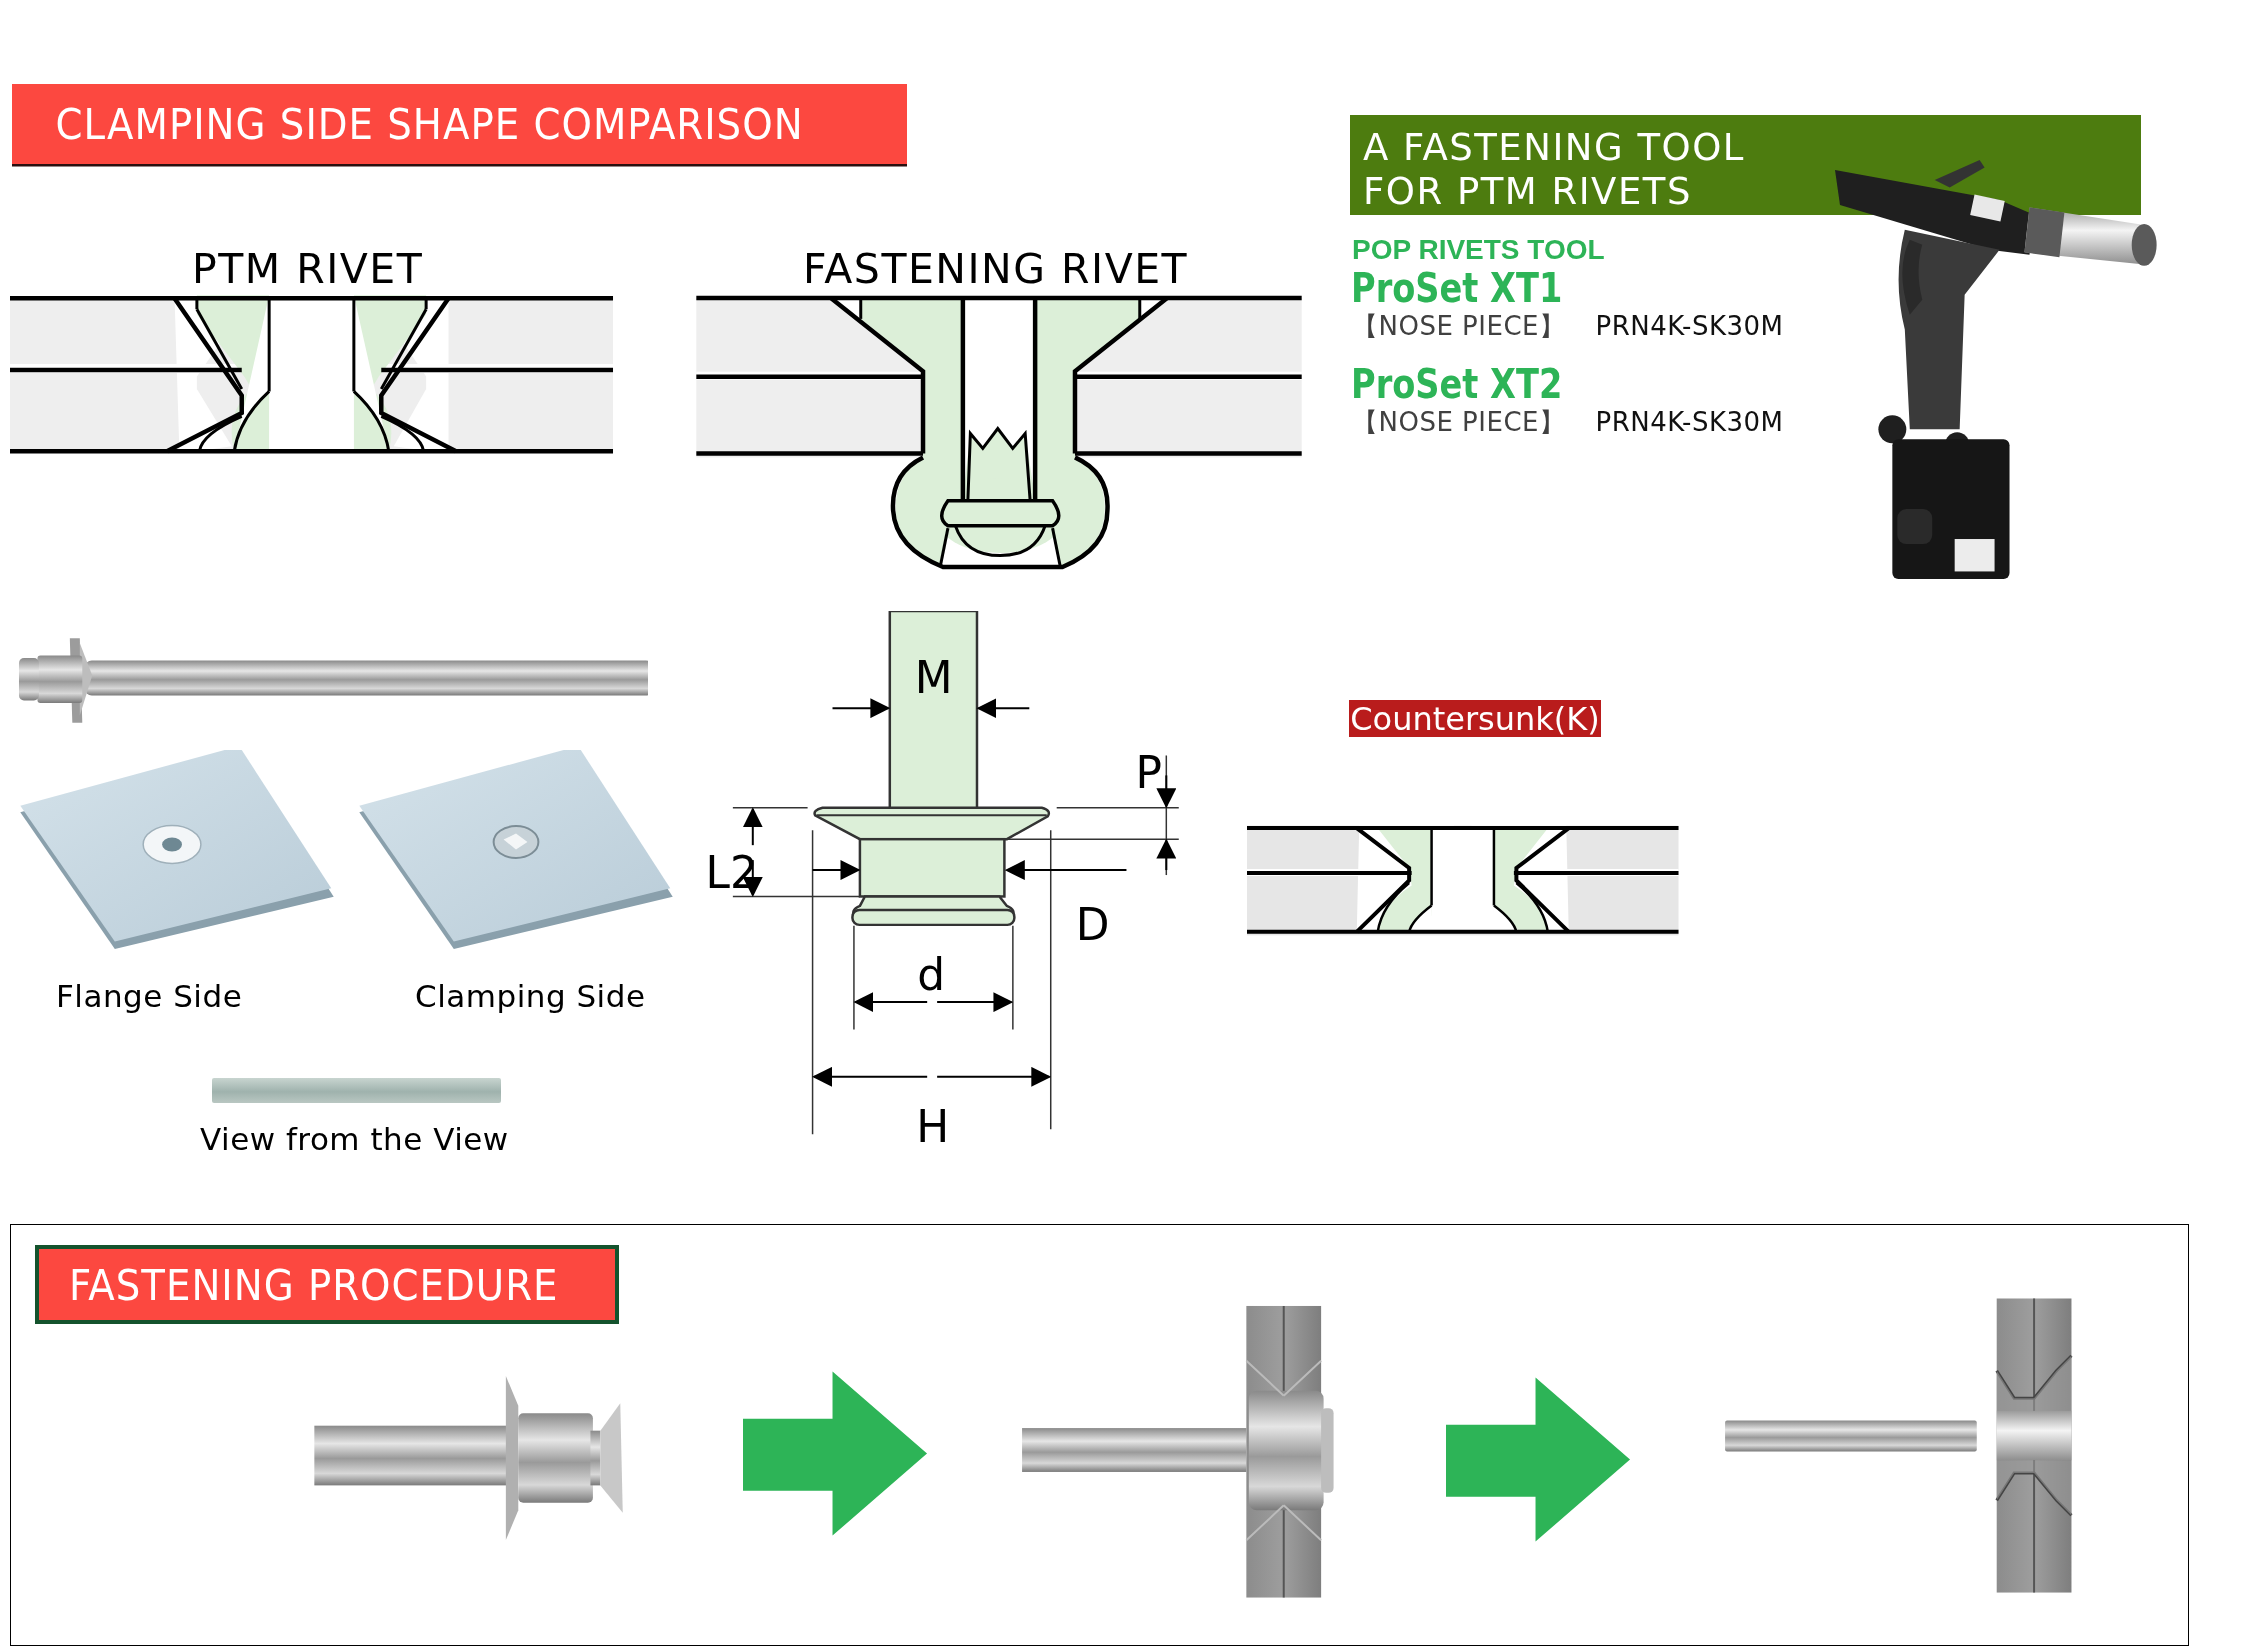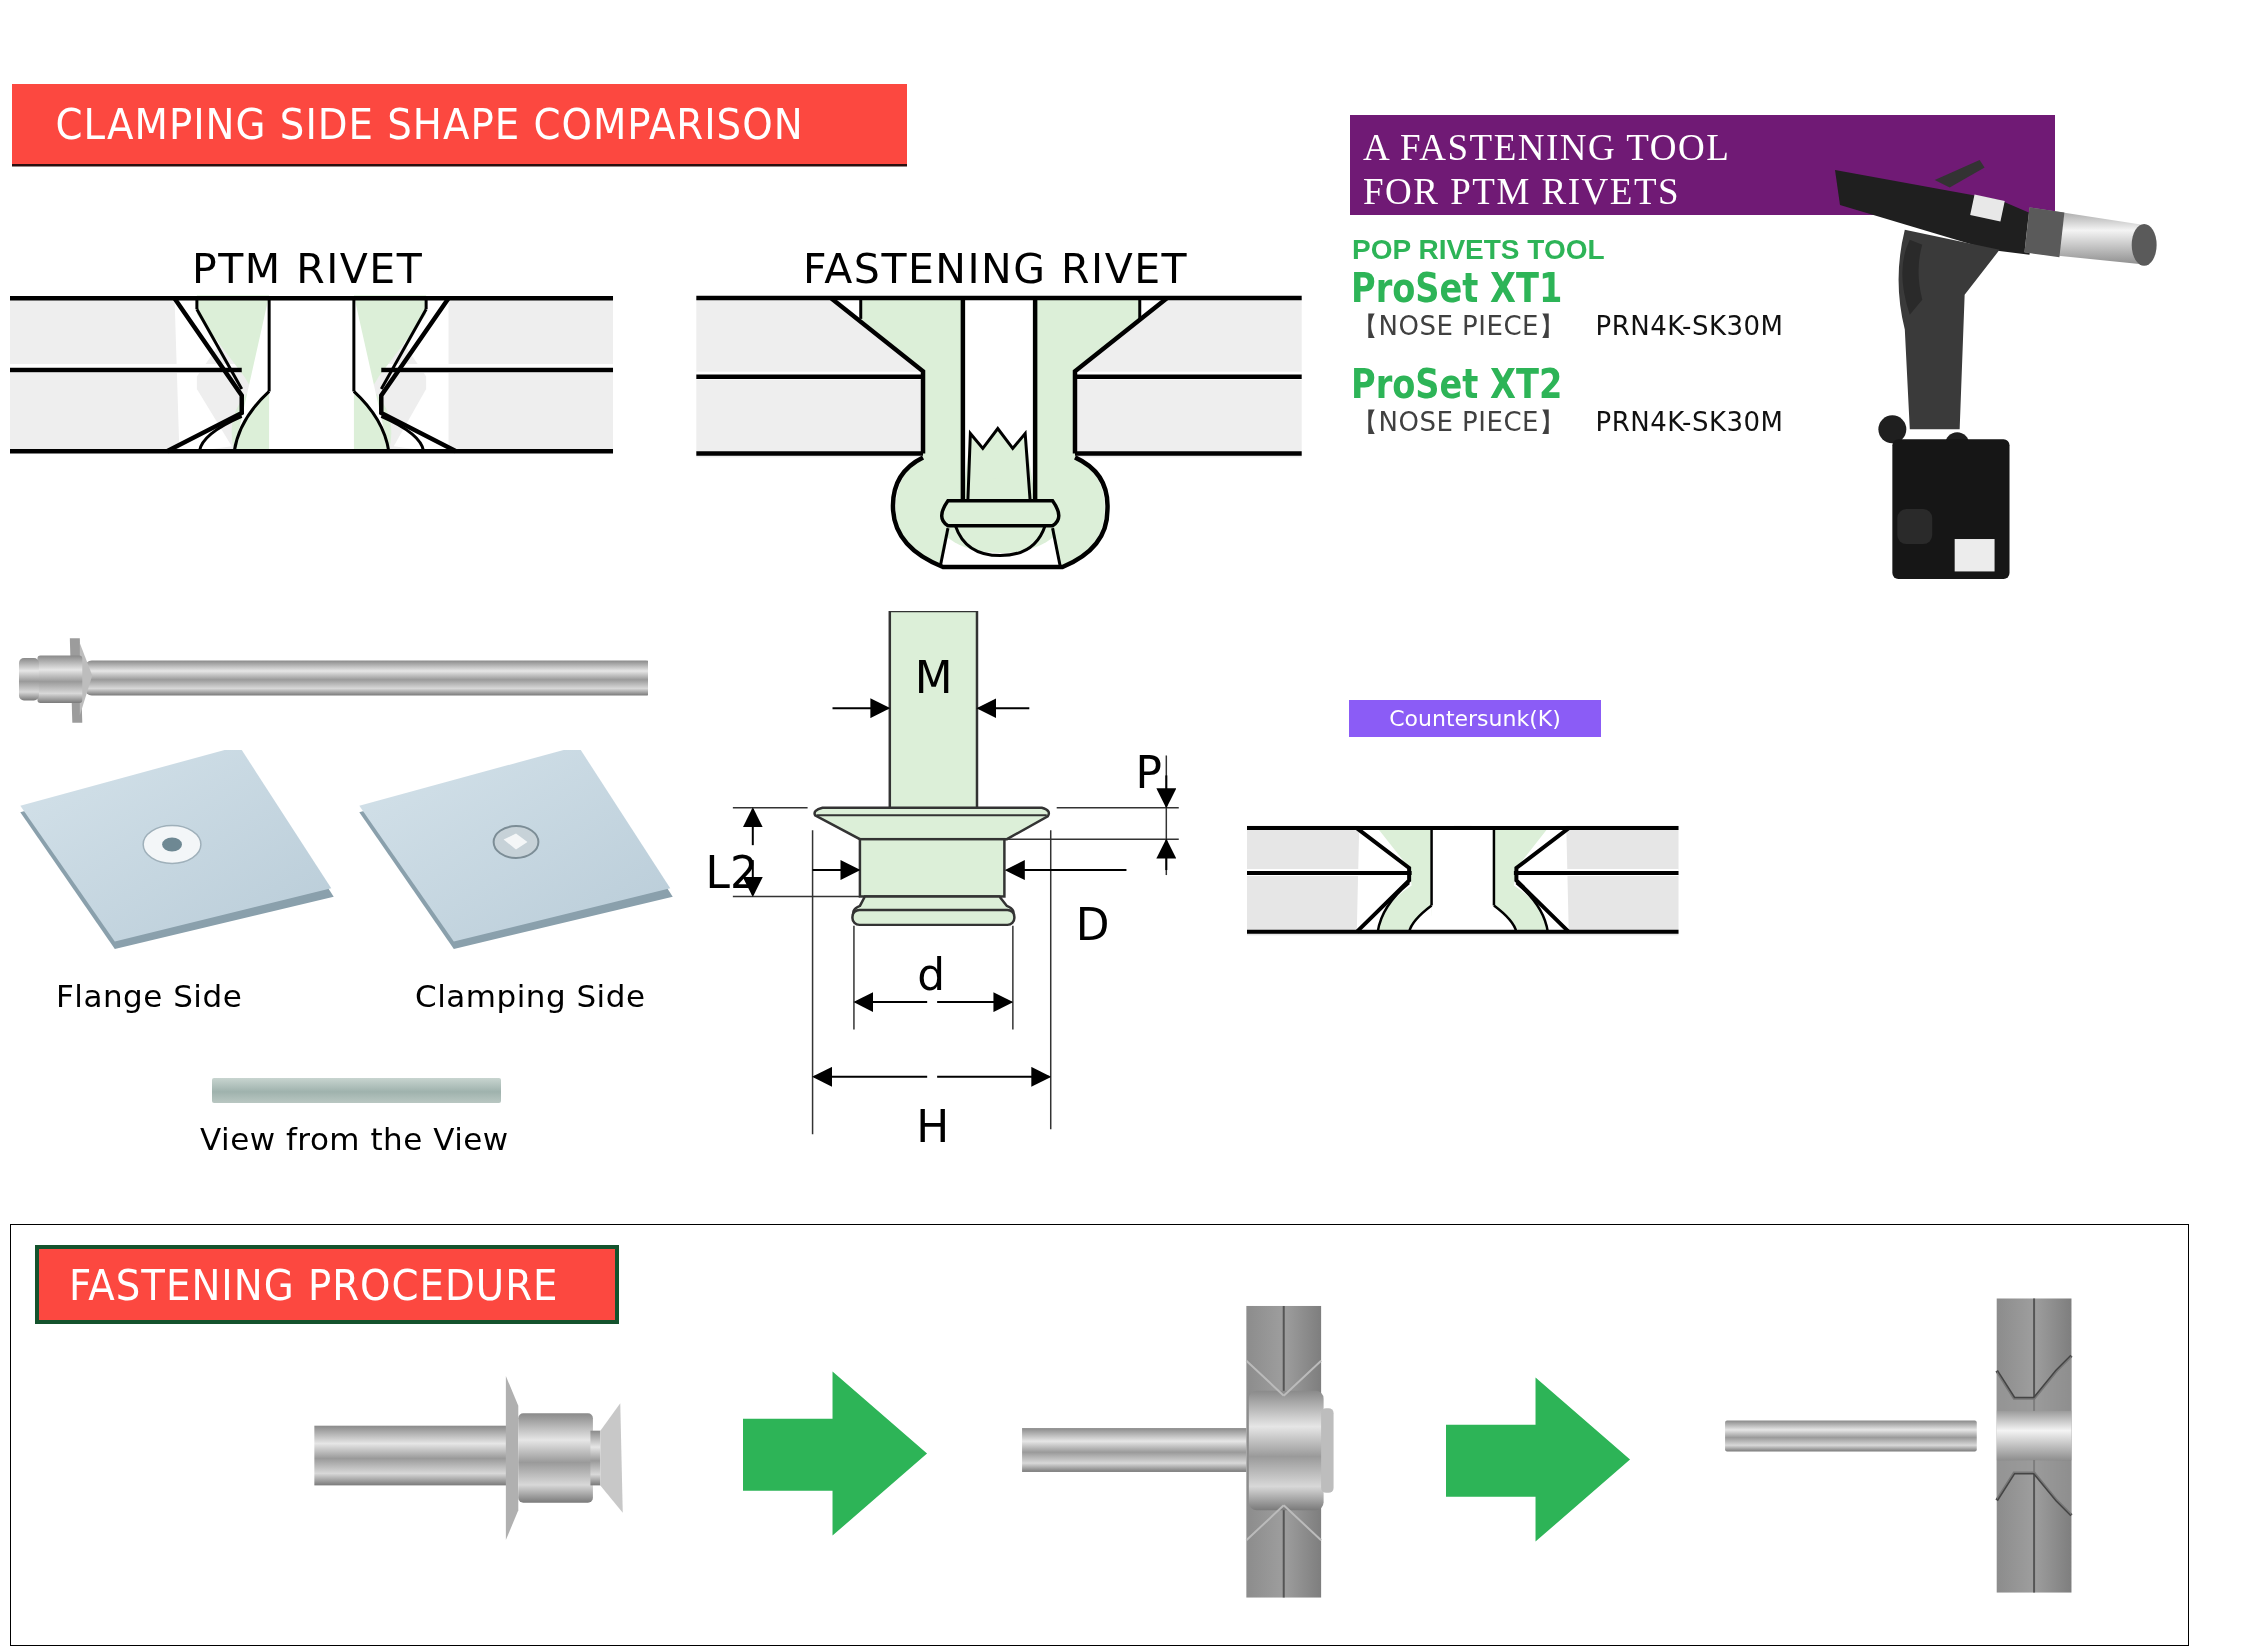--- a/index.html
+++ b/index.html
@@ -4,41 +4,41 @@
 <style>
   html,body{margin:0;padding:0;background:#ffffff;}
   body{width:2261px;height:1650px;position:relative;overflow:hidden;font-family:"DejaVu Sans","Liberation Sans",sans-serif;}
   .abs{position:absolute;}
   .red-banner{background:#fc4840;color:#fff;box-shadow:0 2.5px 0 #2a1010;display:flex;align-items:center;}
   .red-banner span{font-family:"DejaVu Sans Condensed","DejaVu Sans",sans-serif;letter-spacing:1px;}
   #title-clamp{left:11.5px;top:84px;width:895px;height:80px;}
   #title-clamp span{font-size:43px;margin-left:44px;}
   #title-fasten{left:35px;top:1245px;width:576px;height:71px;box-shadow:none;border:4px solid #14532d;}
   #title-fasten span{font-size:43px;margin-left:30px;}
-  .green-banner{left:1350px;top:115px;width:705px;height:100px;background:#701a75;color:#fff;font-family:Liberation Serif, serif;}
+  .green-banner{left:1350px;top:115px;width:791px;height:100px;background:#4d7c0f;color:#fff;}
   .green-banner div{font-size:37px;line-height:44px;margin-left:13px;letter-spacing:1.5px;}
   .green-banner .l1{margin-top:11px;}
   .green-text{color:#2db457;font-weight:bold;font-family:"Liberation Sans",sans-serif;}
   .pop-tool{left:1352px;top:234px;font-size:28px;}
   .proset{font-size:41px;transform:scaleX(0.82);transform-origin:left;font-family:"DejaVu Sans","Liberation Sans",sans-serif;}
   #proset1{left:1351px;top:264px;}
   #proset2{left:1351px;top:360px;}
   .nose{font-size:26px;color:#222;letter-spacing:0.5px;}
   .nose .br{color:#404040;}
   .nose .pn{margin-left:30px;color:#111;}
   #nose1{left:1352px;top:309px;}
   #nose2{left:1352px;top:405px;}
   .diag-title{font-size:41px;color:#000;letter-spacing:1.5px;}
   #ptm-title{left:192px;top:245px;text-align:center;}
   #std-title{left:803px;top:245px;}
   .caption{font-size:31px;color:#000;letter-spacing:0.5px;}
   #cap-flange{left:56px;top:978px;}
   #cap-clamping{left:415px;top:978px;}
   #cap-side{left:200px;top:1121px;}
-  .cs-badge{left:1349px;top:700px;width:252px;height:37px;background:#8b5cf6;color:#fff;font-size:22px;display:flex;align-items:center;justify-content:center;}
+  .cs-badge{left:1349px;top:700px;width:252px;height:37px;background:#b91c1c;color:#fff;font-size:32px;display:flex;align-items:center;justify-content:center;}
   .dim-label{font-size:88px;color:#000;font-family:"DejaVu Sans",sans-serif;}
   .proc-box{left:10px;top:1224px;width:2177px;height:420px;border:1.5px solid #000;}
 </style>
 </head>
 <body>
 
 <div id="title-clamp" class="abs red-banner">
   <span>CLAMPING SIDE SHAPE COMPARISON</span>
 </div>
 

